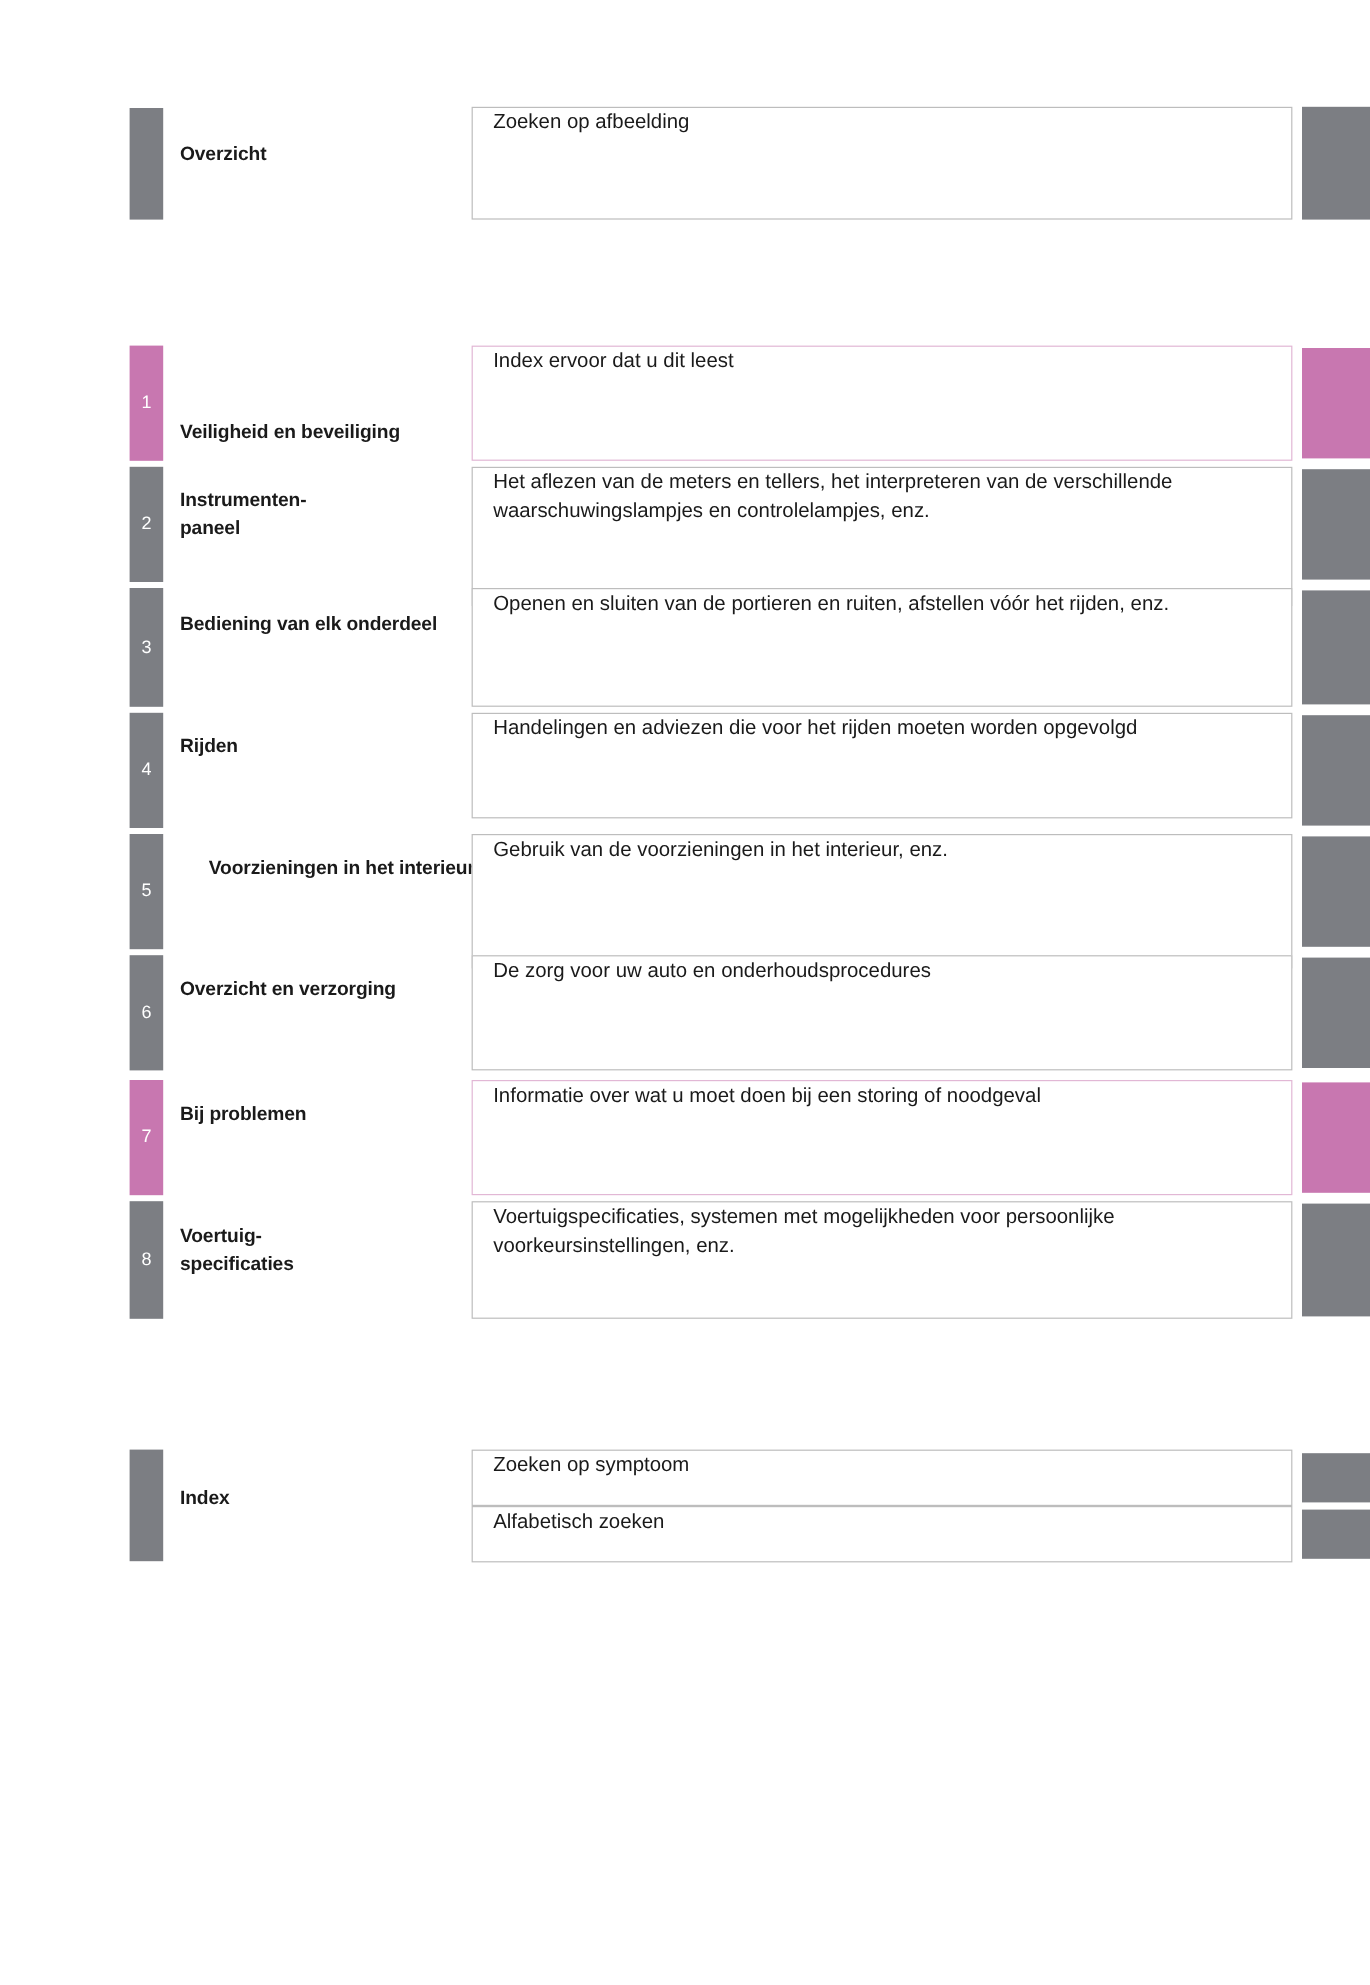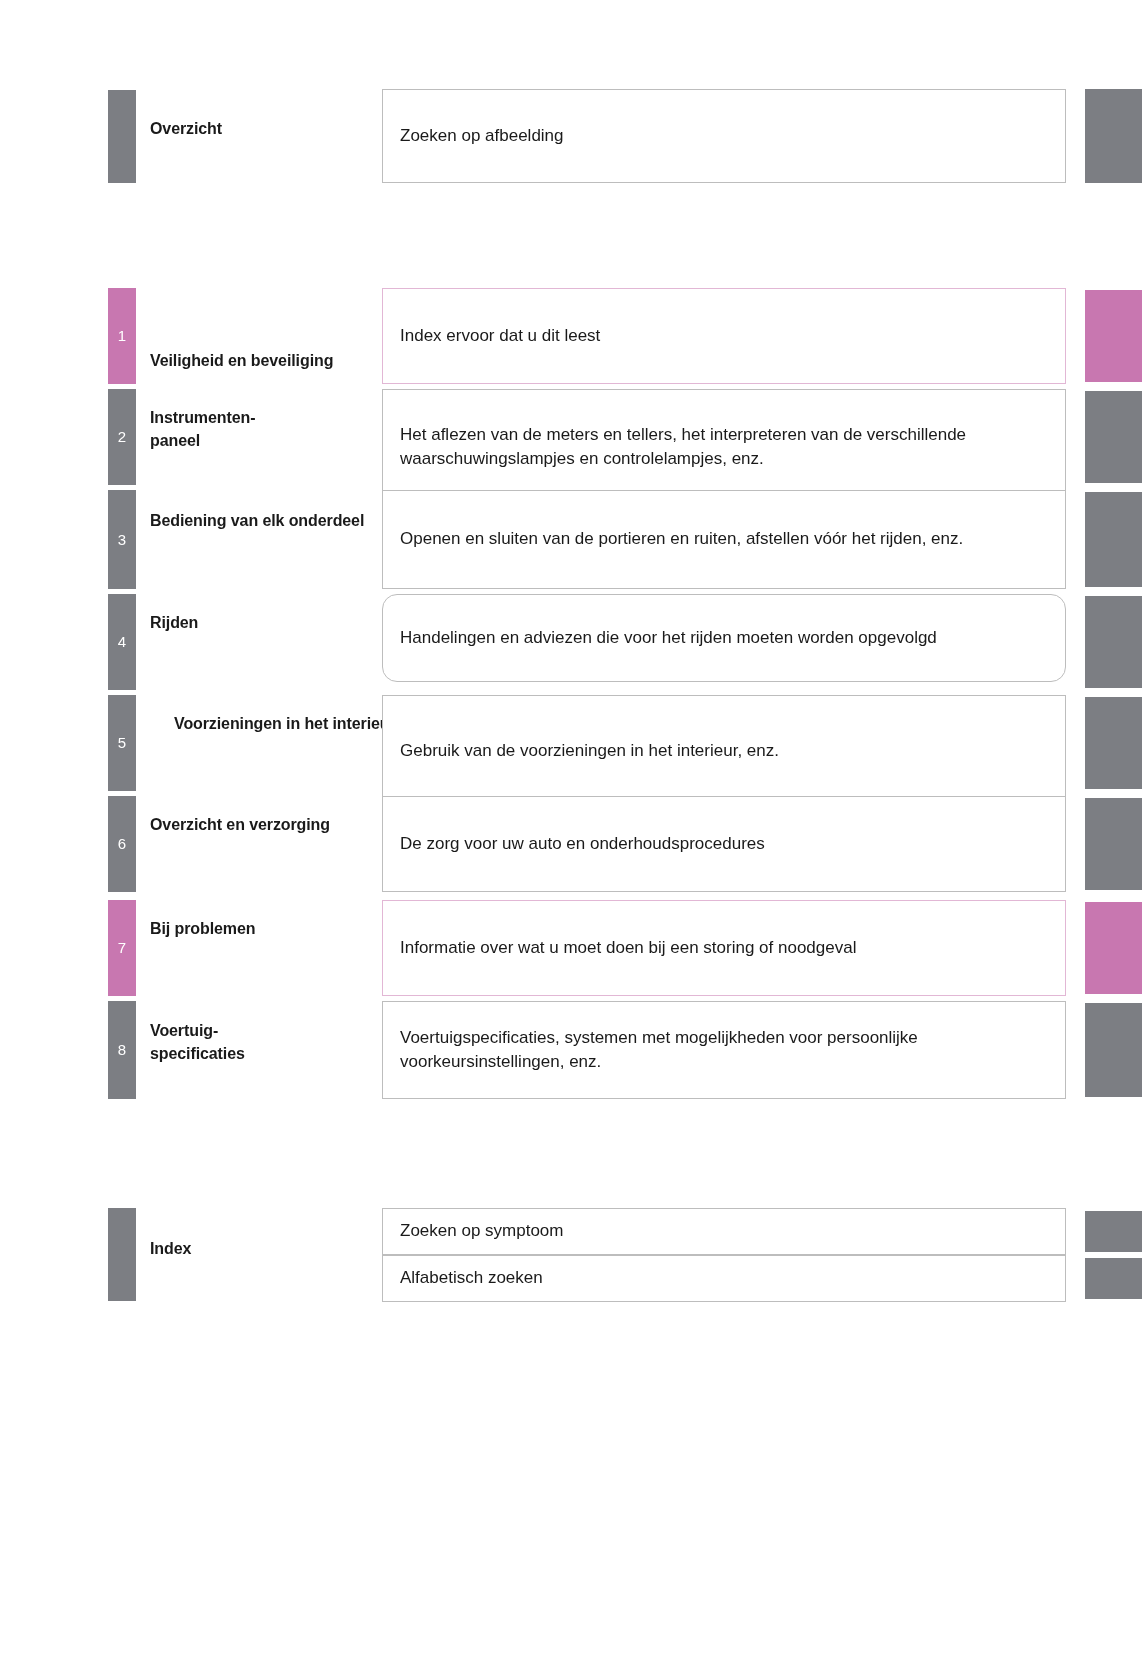--- a/index.html
+++ b/index.html
@@ -58,27 +58,26 @@
     font-weight: bold;
     font-size: 16px;
     line-height: 1.45;
     color: #1a1a1a;
     letter-spacing: -0.1px;
   }
 
   
   .desc {
     position: absolute;
-    left: 382px;
+    left: 393px;
     width: 684px;
     box-sizing: border-box;
     border: 1px solid #bdbdbd;
     background: #ffffff;
     display: flex;
-    align-items: center;
   }
   .desc.pink { border-color: #e2b7d5; }
   .desc p {
     margin: 0;
     padding: 0 18px 0 17px;
     font-size: 17px;
     line-height: 1.42;
     color: #1a1a1a;
   }
 
@@ -149,21 +148,21 @@
         <div class="desc" style="top: 490px; height: 99px;">
           <p>Openen en sluiten van de portieren en ruiten, afstellen vóór het rijden, enz.</p>
         </div>
         <div class="rblock" style="top: 492px; height: 95px;"></div>
       </div>
       <div class="row">
         <div class="tab" style="top: 594px; height: 96px;">
           <span class="tab-num" style="top: 40px;">4</span>
         </div>
         <div class="title" style="top: 611px;">Rijden</div>
-        <div class="desc" style="top: 594px; height: 88px; border-radius: 15px;">
+        <div class="desc" style="top: 594px; height: 88px;">
           <p>Handelingen en adviezen die voor het rijden moeten worden opgevolgd</p>
         </div>
         <div class="rblock" style="top: 596px; height: 92px;"></div>
       </div>
       <div class="row">
         <div class="tab" style="top: 695px; height: 96px;">
           <span class="tab-num" style="top: 40px;">5</span>
         </div>
         <div class="title" style="top: 712px; margin-left: 24px;">Voorzieningen in het interieur</div>
         <div class="desc" style="top: 695px; height: 112px;">

